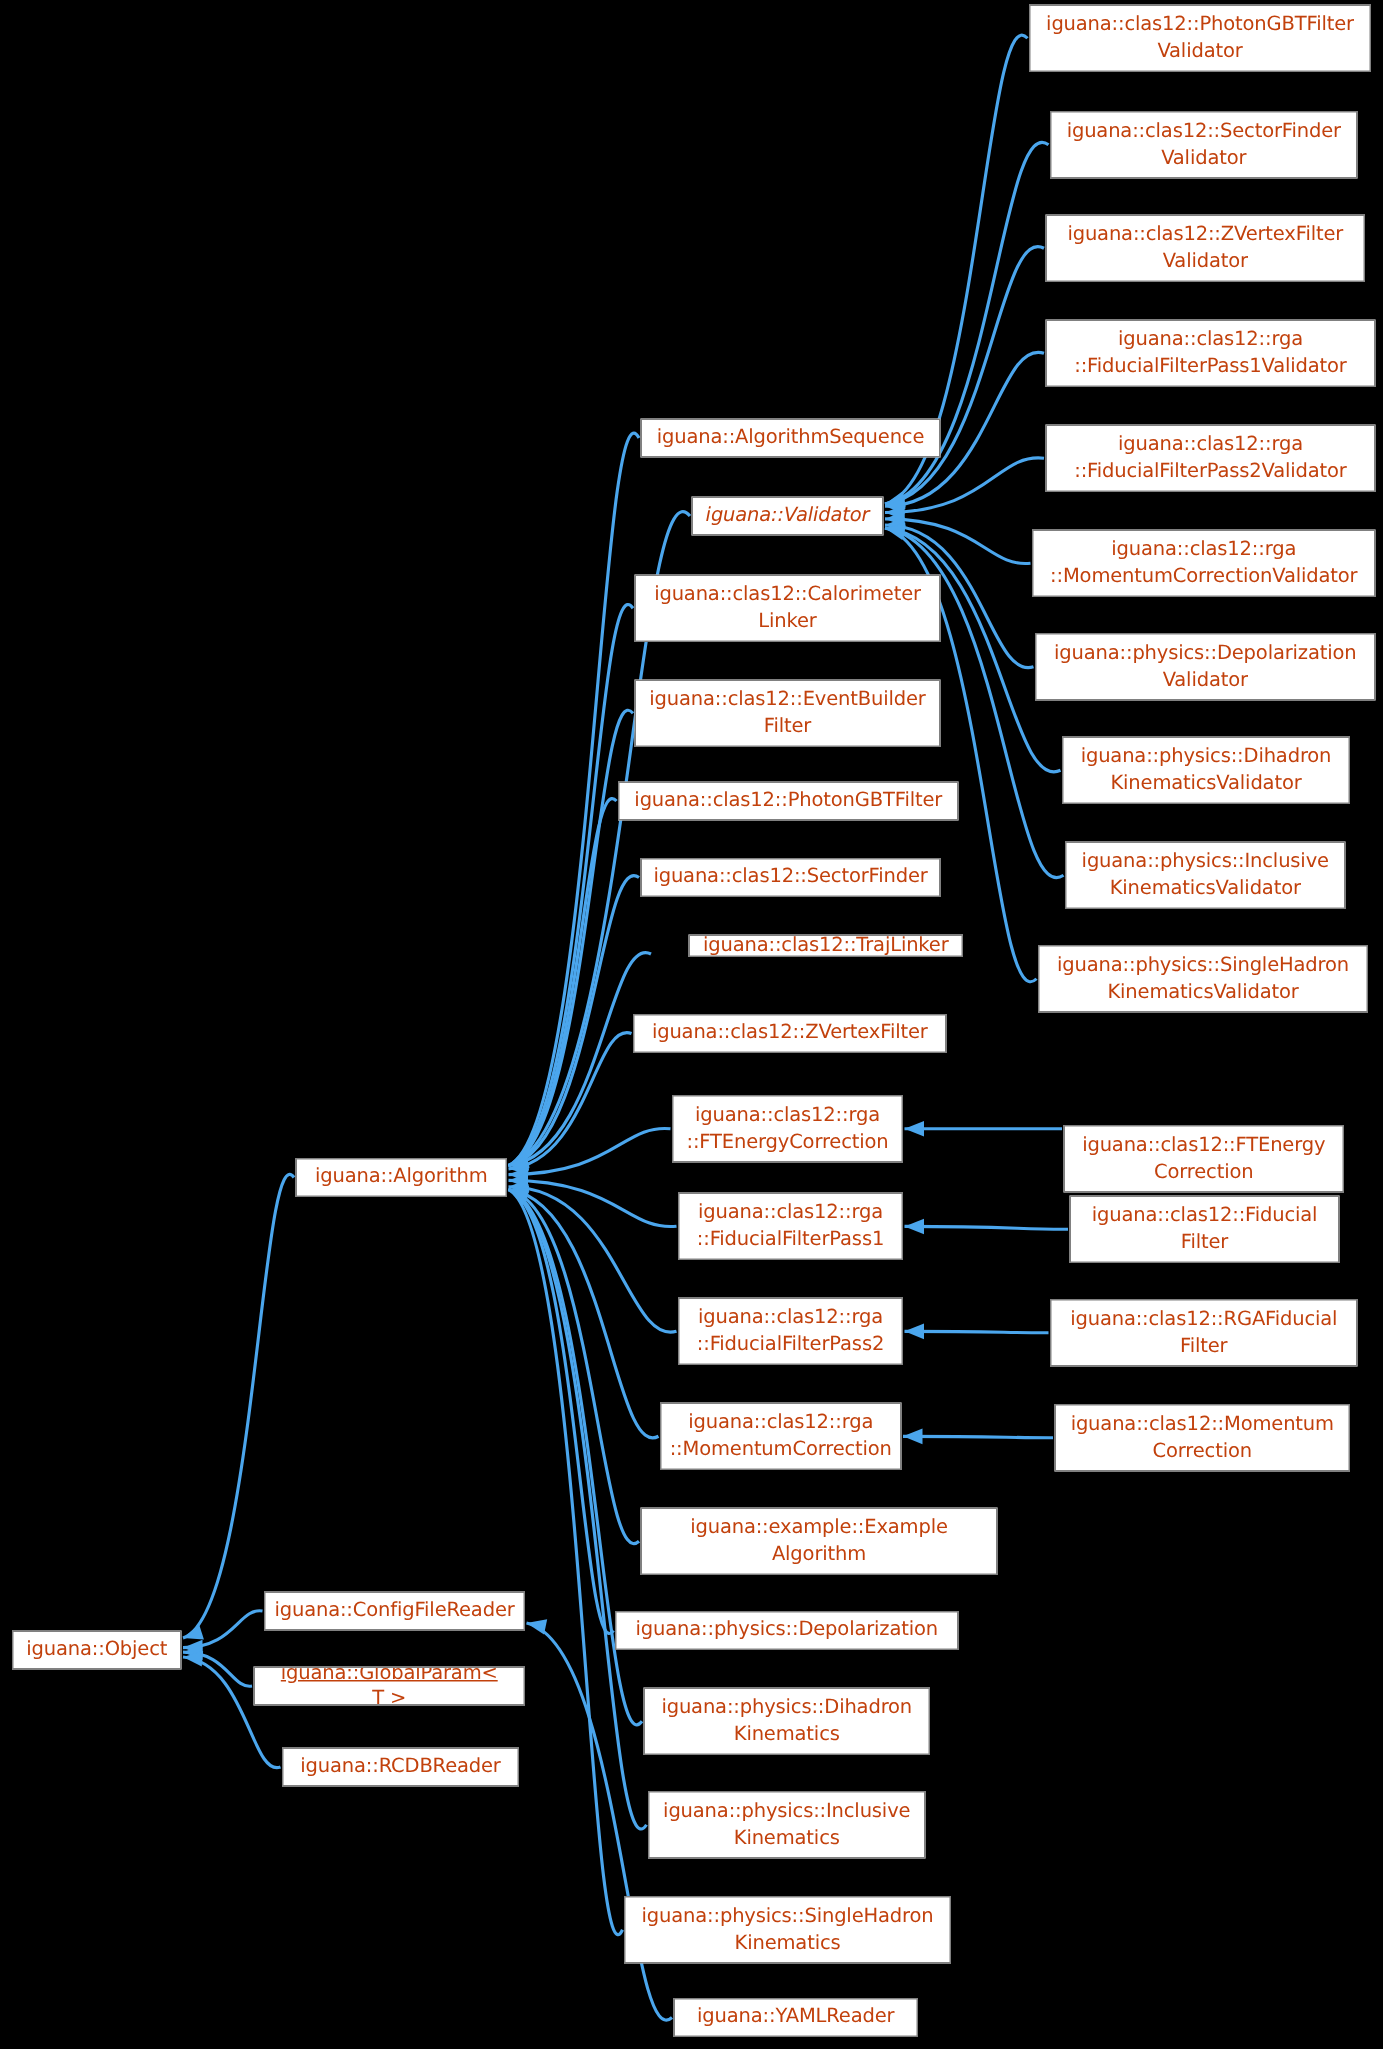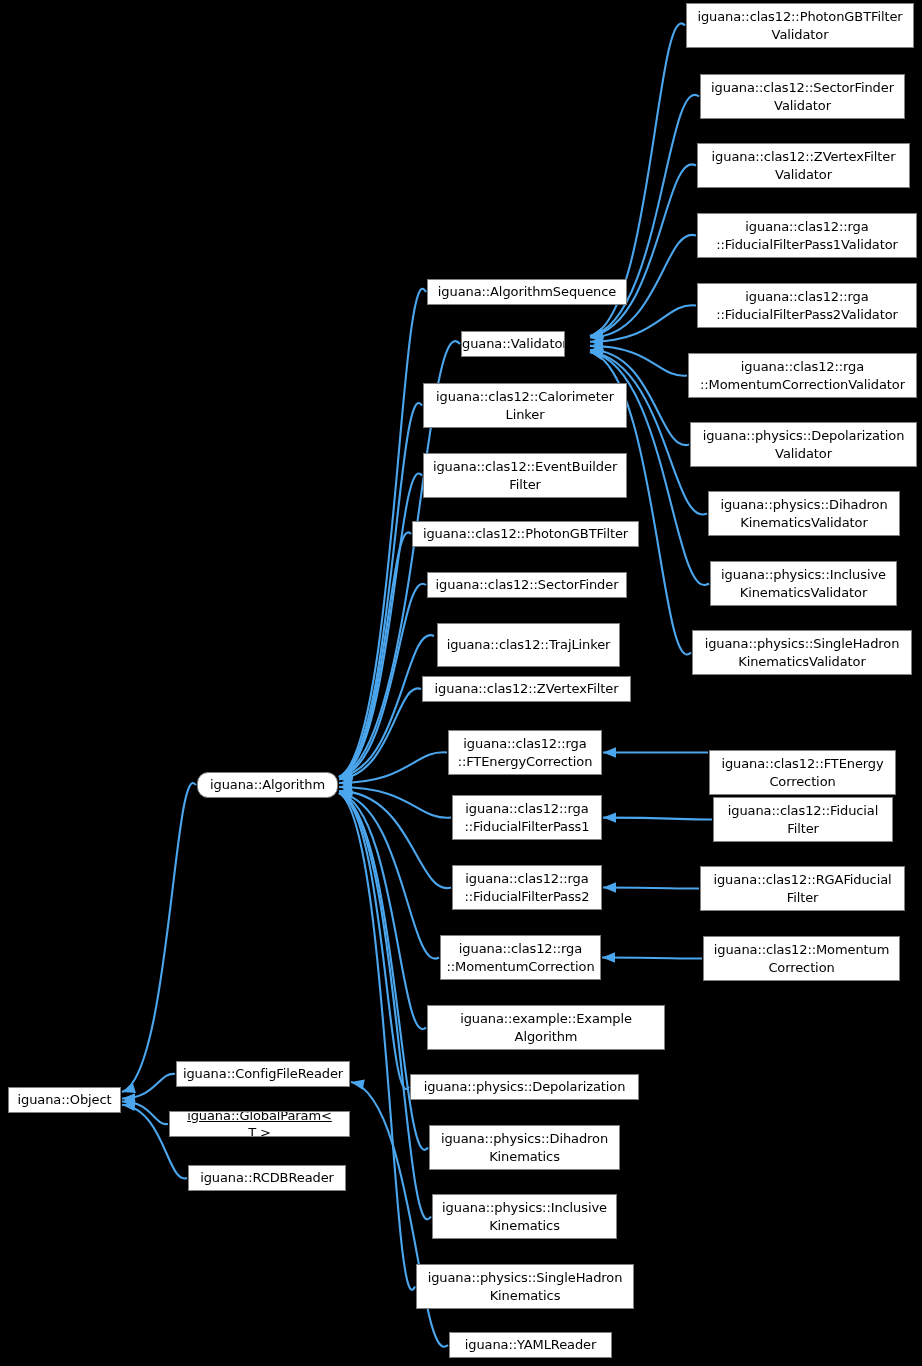--- a/index.html
+++ b/index.html
@@ -21,21 +21,21 @@
     top: 0;
     width: 922px;
     height: 1366px;
     pointer-events: none;
   }
   .node {
     position: absolute;
     box-sizing: border-box;
     background: #ffffff;
     border: 1px solid #808080;
-    color: #000000;
+    color: #c2410c;
     display: flex;
     align-items: center;
     justify-content: center;
     text-align: center;
     line-height: 1.32;
     letter-spacing: -0.1px;
     font-size: 13px;
     padding: 0 21px;
     white-space: pre-line;
     overflow: hidden;
@@ -115,33 +115,33 @@
       <polygon points="603,752.5 616,757.7 616,747.3" fill="#4ba6ed"></polygon>
       <path d="M 603 817.62 C 673.85 817.62, 679.3 819.688, 712 819.5" stroke="#4ba6ed" stroke-width="2.1" fill="none"></path>
       <polygon points="603,817.62 616,822.82 616,812.42" fill="#4ba6ed"></polygon>
       <path d="M 603 887.56 C 665.4 887.56, 670.2 888.594, 699 888.5" stroke="#4ba6ed" stroke-width="2.1" fill="none"></path>
       <polygon points="603,887.56 616,892.76 616,882.3599999999999" fill="#4ba6ed"></polygon>
       <path d="M 602 957.56 C 667 957.56, 672 958.594, 702 958.5" stroke="#4ba6ed" stroke-width="2.1" fill="none"></path>
       <polygon points="602,957.56 615,962.76 615,952.3599999999999" fill="#4ba6ed"></polygon>
     </svg>
   <div id="nodes">
       <div class="node" style="left: 8px; top: 1087px; width: 113px; height: 26px;">iguana::Object</div>
-      <div class="node" style="left: 197px; top: 772px; width: 141px; height: 26px; border-radius: 11px;">iguana::Algorithm</div>
-      <div class="node" style="left: 461px; top: 331px; width: 104px; height: 26px;">iguana::Validator</div>
+      <div class="node" style="left: 197px; top: 772px; width: 141px; height: 26px;">iguana::Algorithm</div>
+      <div class="node" style="left: 461px; top: 331px; width: 128px; height: 26px; font-style: italic;">iguana::Validator</div>
       <div class="node" style="left: 176px; top: 1061px; width: 174px; height: 26px;">iguana::ConfigFileReader</div>
       <div class="node" style="left: 169px; top: 1111px; width: 181px; height: 26px; text-decoration: underline;">iguana::GlobalParam&lt; T &gt;</div>
       <div class="node" style="left: 188px; top: 1165px; width: 158px; height: 26px;">iguana::RCDBReader</div>
       <div class="node" style="left: 427px; top: 279px; width: 200px; height: 26px;">iguana::AlgorithmSequence</div>
       <div class="node tall" style="left: 423px; top: 383px; width: 204px; height: 45px;">iguana::clas12::Calorimeter
 Linker</div>
       <div class="node tall" style="left: 423px; top: 453px; width: 204px; height: 45px;">iguana::clas12::EventBuilder
 Filter</div>
       <div class="node" style="left: 412px; top: 521px; width: 227px; height: 26px;">iguana::clas12::PhotonGBTFilter</div>
       <div class="node" style="left: 427px; top: 572px; width: 200px; height: 26px;">iguana::clas12::SectorFinder</div>
-      <div class="node" style="left: 437px; top: 623px; width: 183px; height: 44px;">iguana::clas12::TrajLinker</div>
+      <div class="node" style="left: 459px; top: 623px; width: 183px; height: 15px;">iguana::clas12::TrajLinker</div>
       <div class="node" style="left: 422px; top: 676px; width: 209px; height: 26px;">iguana::clas12::ZVertexFilter</div>
       <div class="node tall" style="left: 448px; top: 730px; width: 154px; height: 45px;">iguana::clas12::rga
 ::FTEnergyCorrection</div>
       <div class="node tall" style="left: 452px; top: 795px; width: 150px; height: 45px;">iguana::clas12::rga
 ::FiducialFilterPass1</div>
       <div class="node tall" style="left: 452px; top: 865px; width: 150px; height: 45px;">iguana::clas12::rga
 ::FiducialFilterPass2</div>
       <div class="node tall" style="left: 440px; top: 935px; width: 161px; height: 45px;">iguana::clas12::rga
 ::MomentumCorrection</div>
       <div class="node tall" style="left: 427px; top: 1005px; width: 238px; height: 45px;">iguana::example::Example

